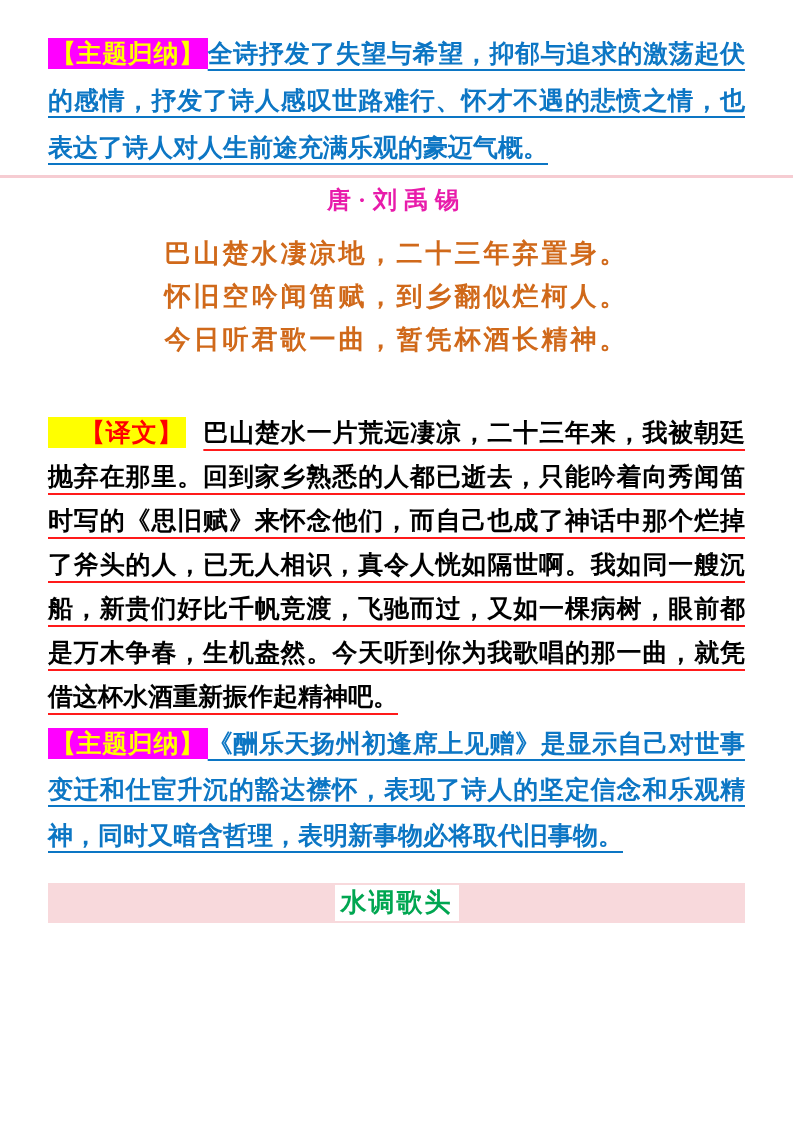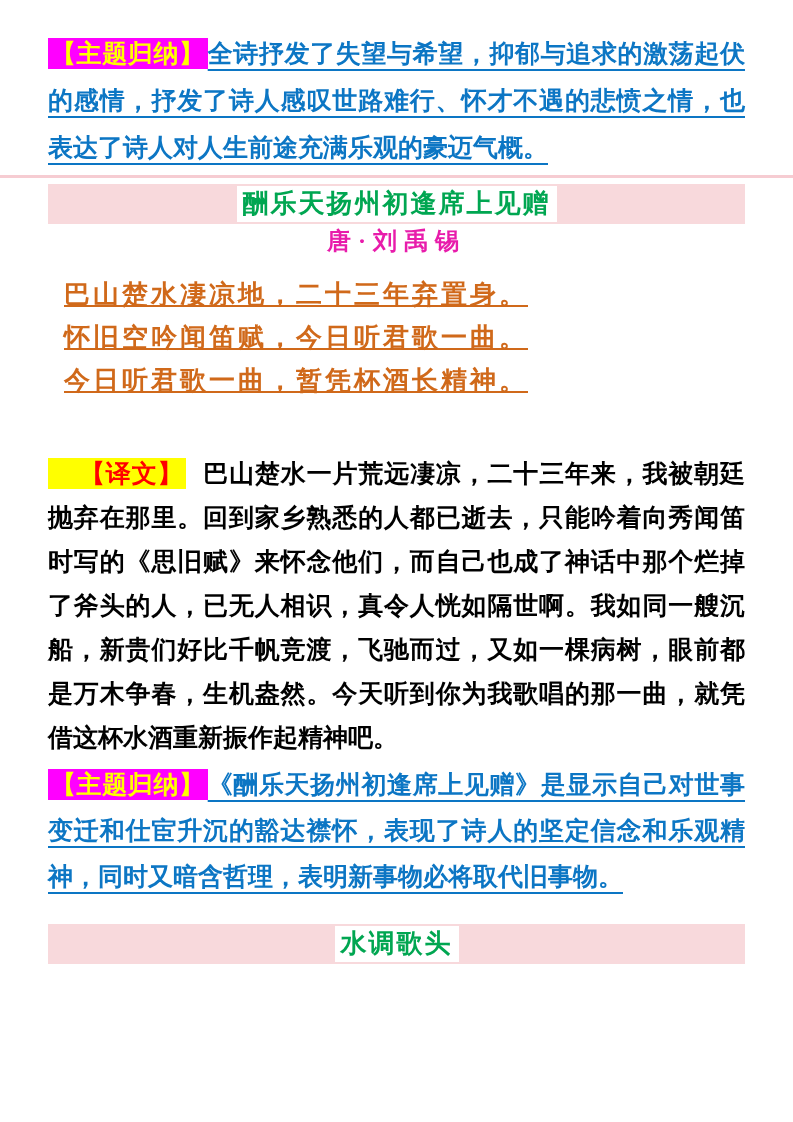--- a/index.html
+++ b/index.html
@@ -64,34 +64,34 @@
   }
   .author {
     text-align:center;
     color:#e81cab;
     font-size:24px;
     letter-spacing:7px;
     line-height:32px;
     margin:1px 0 6px 0;
   }
   .poem {
-    text-align:left;
+    text-align:center;
     color:#d0691a;
     font-size:26px;
     line-height:43px;
     letter-spacing:3px;
     margin:16px;
-    text-decoration:underline;
   }
   .trans {
     margin-top:50px;
     line-height:44px;
     color:#000000;
   }
   .u-red {
+    text-decoration:underline;
     text-decoration-color:#ff1a1a;
     text-decoration-thickness:2px;
     text-underline-offset:8px;
     text-decoration-skip-ink:none;
     margin-left:17px;
   }
   .label-trans {
     background:#ffff00;
     color:#ff0000;
     padding-left:32px;
@@ -104,29 +104,26 @@
 </style>
 </head>
 <body>
 
 <div class="page">
 
   <p class="para theme"><span class="label label-theme">【主题归纳】</span><span class="u-blue">全诗抒发了失望与希望，抑郁与追求的激荡起伏的感情，抒发了诗人感叹世路难行、怀才不遇的悲愤之情，也表达了诗人对人生前途充满乐观的豪迈气概。</span></p>
 
   <div class="divider"></div>
 
-  <div class="banner">
-    <span class="banner-title">酬乐天扬州初逢席上见赠</span>
-  </div>
 
   <div class="author">唐·刘禹锡</div>
 
   <div class="poem">
     <div class="poem-line">巴山楚水凄凉地，二十三年弃置身。</div>
-    <div class="poem-line">怀旧空吟闻笛赋，今日听君歌一曲。</div>
+    <div class="poem-line">怀旧空吟闻笛赋，到乡翻似烂柯人。</div>
     <div class="poem-line">今日听君歌一曲，暂凭杯酒长精神。</div>
   </div>
 
   <p class="para trans"><span class="label label-trans">【译文】</span><span class="u-red">巴山楚水一片荒远凄凉，二十三年来，我被朝廷抛弃在那里。回到家乡熟悉的人都已逝去，只能吟着向秀闻笛时写的《思旧赋》来怀念他们，而自己也成了神话中那个烂掉了斧头的人，已无人相识，真令人恍如隔世啊。我如同一艘沉船，新贵们好比千帆竞渡，飞驰而过，又如一棵病树，眼前都是万木争春，生机盎然。今天听到你为我歌唱的那一曲，就凭借这杯水酒重新振作起精神吧。</span></p>
 
   <p class="para theme theme2"><span class="label label-theme">【主题归纳】</span><span class="u-blue">《酬乐天扬州初逢席上见赠》是显示自己对世事变迁和仕宦升沉的豁达襟怀，表现了诗人的坚定信念和乐观精神，同时又暗含哲理，表明新事物必将取代旧事物。</span></p>
 
   <div class="banner banner2">
     <span class="banner-title">水调歌头</span>
   </div>

